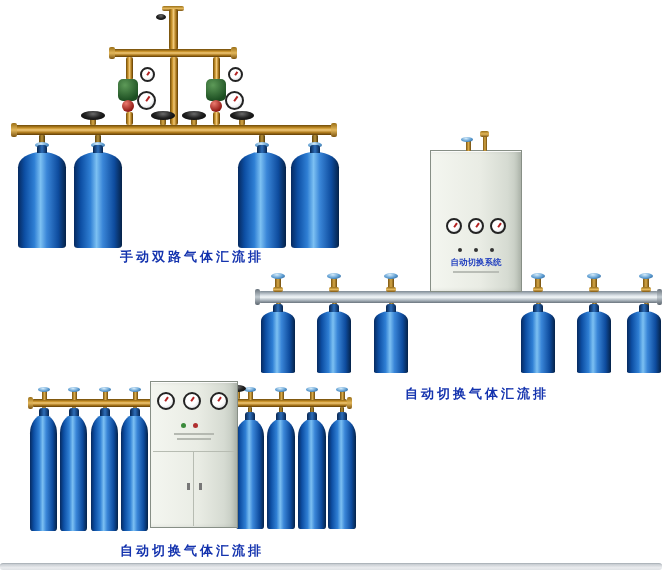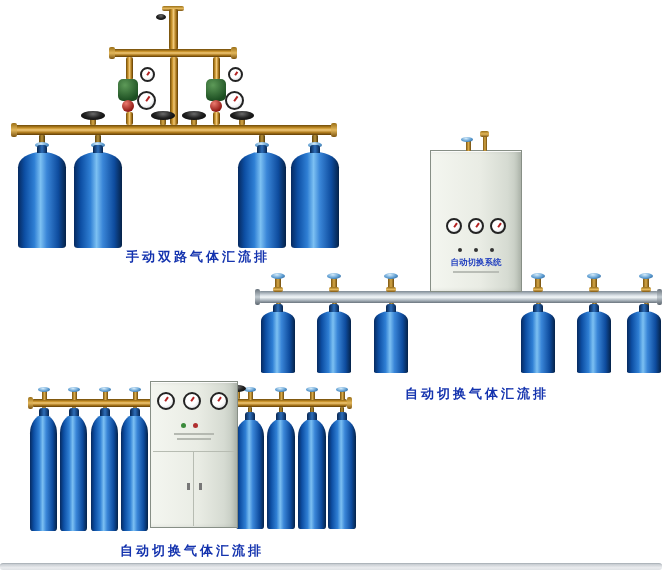--- a/index.html
+++ b/index.html
@@ -99,21 +99,21 @@
     <div class="wu" style="left:245px;top:136px;width:14px;height:6px;"></div>
     <div class="link" style="left:302px;top:129px;width:6px;height:9px;"></div>
     <div class="link" style="left:303px;top:140px;width:5px;height:7px;"></div>
     <div class="wu" style="left:298px;top:136px;width:14px;height:6px;"></div>
 
     <div class="cyl" style="left:8px;top:146px;width:48px;height:96px;"></div>
     <div class="cyl" style="left:64px;top:146px;width:48px;height:96px;"></div>
     <div class="cyl" style="left:228px;top:146px;width:48px;height:96px;"></div>
     <div class="cyl" style="left:281px;top:146px;width:48px;height:96px;"></div>
 
-    <div class="caption" style="left:116px;top:243px;">手动双路气体汇流排</div>
+    <div class="caption" style="left:110px;top:243px;">手动双路气体汇流排</div>
   </div>
 
   <div class="abs" style="left:255px;top:130px;width:407px;height:272px;">
     <div class="pa" style="left:3px;top:161px;width:401px;height:12px;"></div>
     <div class="capa" style="left:0;top:159px;width:5px;height:16px;"></div>
     <div class="capa" style="left:402px;top:159px;width:5px;height:16px;"></div>
 
     <div class="stem" style="left:20px;top:148px;width:6px;height:13px;"></div>
       <div class="nut" style="left:18px;top:157px;width:10px;height:5px;"></div>
       <div class="wu" style="left:16px;top:143px;width:14px;height:6px;"></div>

